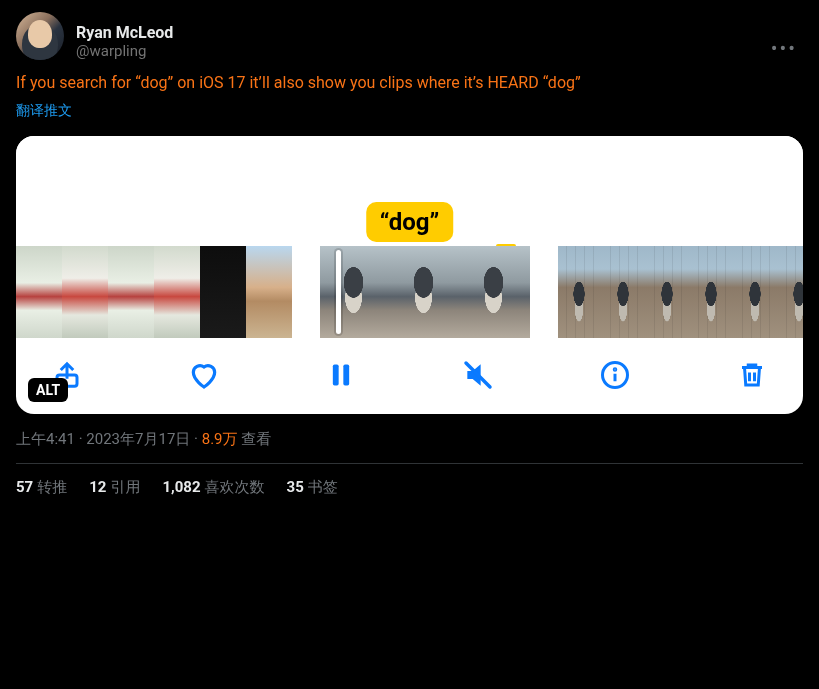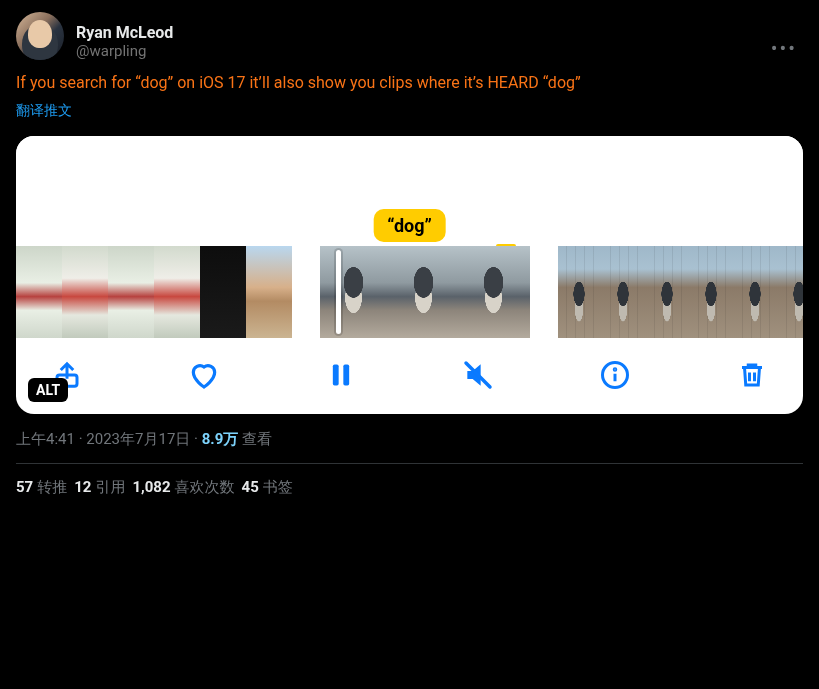--- a/index.html
+++ b/index.html
@@ -82,21 +82,21 @@
     position: relative;
   }
   .dog-badge {
     position: absolute;
     left: 50%;
     transform: translateX(-50%);
     bottom: 4px;
     background: #ffcc00;
     color: #000;
     font-weight: 700;
-    font-size: 18px;
+    font-size: 24px;
     padding: 6px 14px;
     border-radius: 10px;
   }
   .yellow-tick {
     position: absolute;
     left: 61%;
     bottom: -4px;
     width: 20px;
     height: 6px;
     background: #ffcc00;
@@ -171,28 +171,28 @@
     font-weight: 700;
     padding: 4px 8px;
     border-radius: 6px;
   }
   .meta-line {
     color: #71767b;
     font-size: 15px;
     margin-top: 16px;
     padding-bottom: 14px;
   }
-  .meta-line .strong { color: #7dd3fc; font-weight: 700; margin-top: 28px; }
+  .meta-line .strong { color: #f97316; font-weight: 400; margin-top: 28px; }
   .divider {
     border-top: 1px solid #2f3336;
     margin: 0;
   }
   .stats-row {
     display: flex;
-    gap: 7px;
+    gap: 22px;
     padding-top: 14px;
     font-size: 15px;
     color: #71767b;
   }
   .stats-row .num { color: #e7e9ea; font-weight: 700; margin-right: 4px; }
 </style>
 </head>
 <body>
 
 <div class="tweet">
@@ -286,16 +286,16 @@
   <div class="meta-line">
     <span>上午4:41</span><span> · </span><span>2023年7月17日</span><span> · </span><span class="strong">8.9万</span><span> 查看</span>
   </div>
 
   <div class="divider"></div>
 
   <div class="stats-row">
     <div><span class="num">57</span><span>转推</span></div>
     <div><span class="num">12</span><span>引用</span></div>
     <div><span class="num">1,082</span><span>喜欢次数</span></div>
-    <div><span class="num">45</span><span>书签</span></div>
+    <div><span class="num">35</span><span>书签</span></div>
   </div>
 
 </div>
 
 </body></html>

